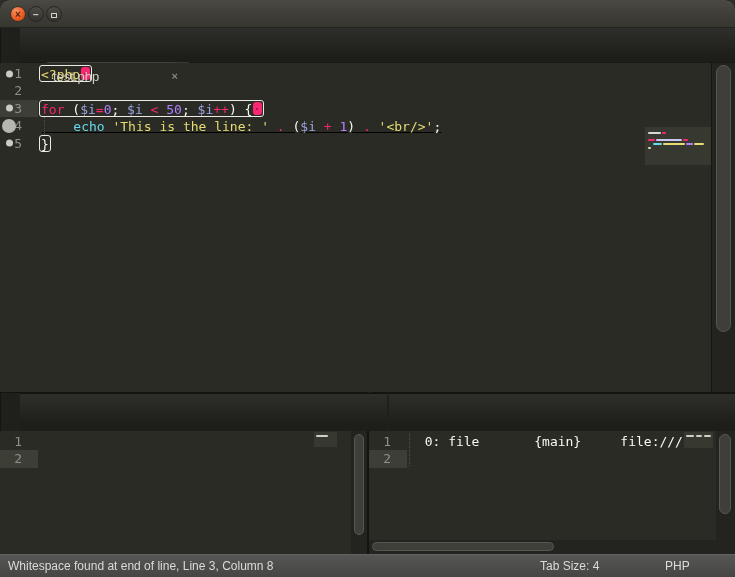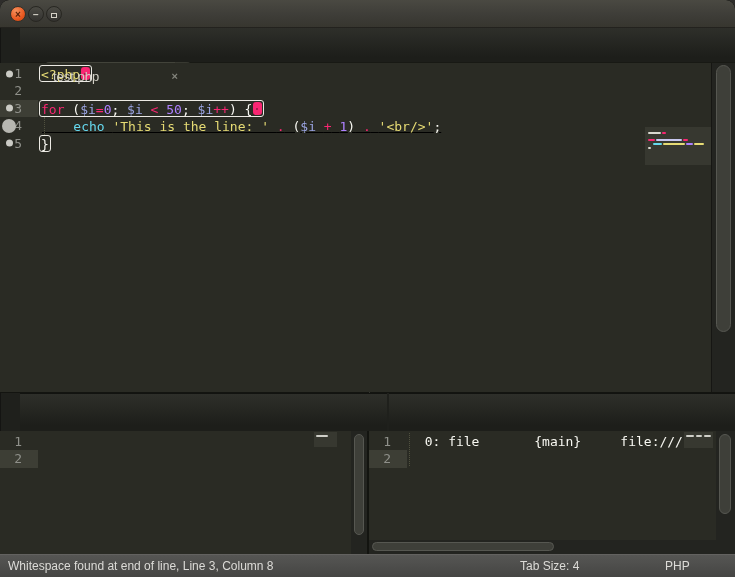--- a/index.html
+++ b/index.html
@@ -103,21 +103,21 @@
 
   .panel .gutter { top:2px; }
   .panel-lines { position:absolute; left:40px; top:2px; }
   .panel-line { position:relative; height:17.4px; line-height:17.4px; white-space:pre; color:#f8f8f2; }
 
   
   #statusbar { position:absolute; left:0; top:554px; width:735px; height:23px;
                background:linear-gradient(#565654,#454543); border-top:1px solid #636260;
                color:#dcdbd7; font-size:12px; }
   #status-msg { position:absolute; left:8px; top:4px; }
-  #status-tabsize { position:absolute; left:520px; top:4px; }
+  #status-tabsize { position:absolute; left:540px; top:4px; }
   #status-syntax { position:absolute; left:665px; top:4px; }
 </style>
 </head>
 <body>
 
 <div id="win">
 
   <div class="titlebar">
     <div class="win-controls">
       <div class="win-btn btn-close">×</div>

